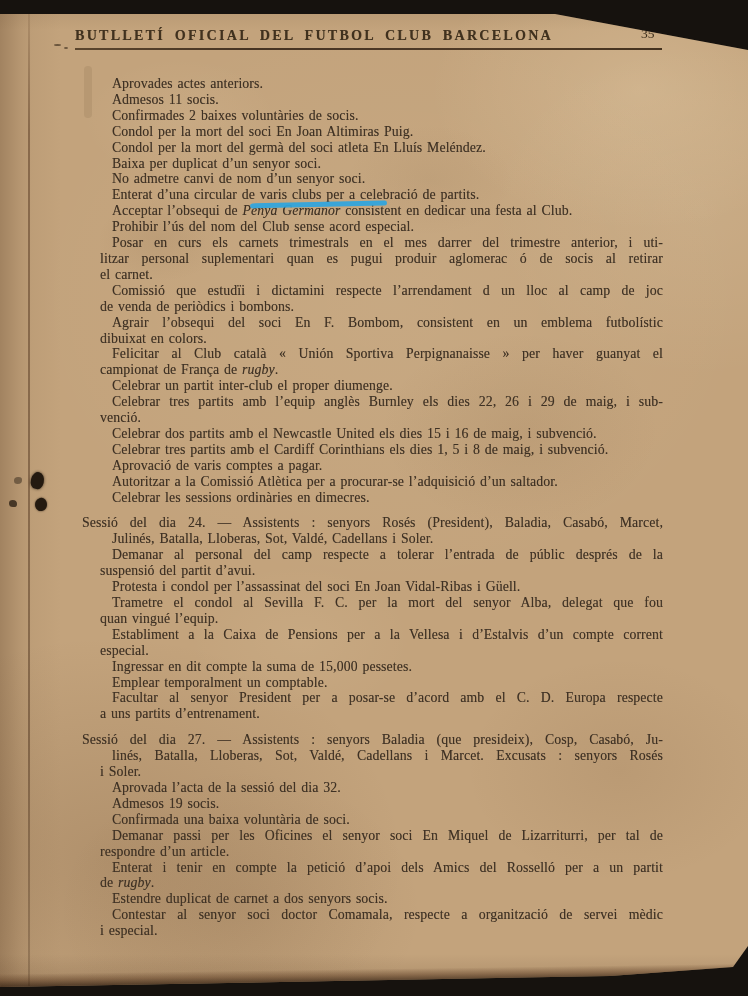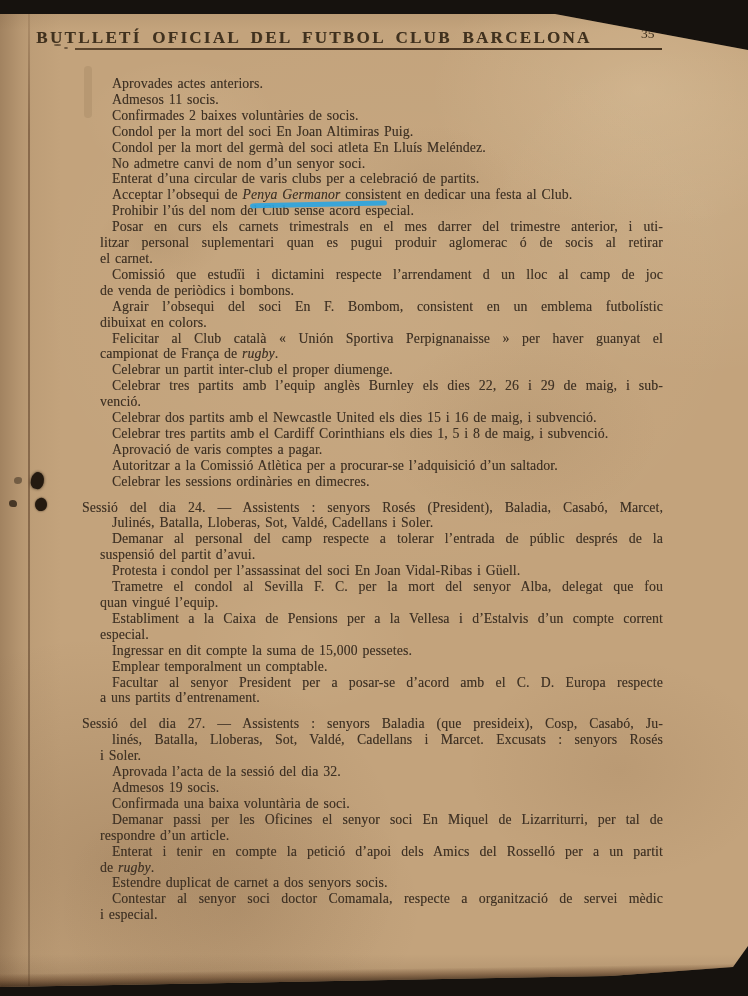--- a/index.html
+++ b/index.html
@@ -26,21 +26,21 @@
           radial-gradient(90px 60px at 160px 240px, rgba(90,60,32,.08), transparent 70%),
           radial-gradient(300px 240px at 700px 210px, rgba(255,244,214,.10), transparent 70%);}
   .crease{position:absolute;left:28px;top:14px;height:972px;width:2px;
           background:linear-gradient(180deg, rgba(90,60,36,.15), rgba(90,60,36,.52) 12%, rgba(72,46,26,.46) 75%, rgba(60,40,22,.25));}
   .streak{position:absolute;left:84px;top:66px;width:8px;height:52px;
           background:rgba(80,55,30,.10);border-radius:4px;}
   .bottom-shadow{position:absolute;left:0;top:974px;width:760px;height:16px;
           transform:rotate(-0.8deg);transform-origin:left center;
           background:linear-gradient(180deg, rgba(90,58,34,0), rgba(90,58,34,.45) 40%, rgba(40,24,12,.85));}
   .header-title{position:absolute;left:0;top:28px;width:628px;text-align:center;
-          font-weight:bold;font-size:17px;letter-spacing:2.3px;word-spacing:4px;
+          font-weight:bold;font-size:14px;letter-spacing:2.3px;word-spacing:4px;
           color:#40311e;text-shadow:.3px .3px .4px rgba(64,49,30,.45);}
   .page-number{position:absolute;left:641px;top:26px;font-size:13.5px;color:#3b2d1b;}
   .header-rule{position:absolute;left:75px;top:48px;width:587px;height:2px;
           background:linear-gradient(90deg,#5c462e,#463322 30%,#503b27 70%,#44321f);}
   .speck{position:absolute;background:rgba(60,45,28,.65);border-radius:50%;}
   .speck-a{left:54px;top:44px;width:7px;height:2px;}
   .speck-b{left:64px;top:47px;width:4px;height:2px;}
   .text-block{position:absolute;left:100px;top:76px;width:563px;
           font-size:13.7px;line-height:15.9px;color:#3e3124;
           word-spacing:1.2px;letter-spacing:.15px;
@@ -75,20 +75,21 @@
     <div class="header-rule"></div>
     <div class="speck speck-a"></div>
     <div class="speck speck-b"></div>
 
     <div class="text-block">
         <div class="tline ind-item"><span>Aprovades actes anteriors.</span></div>
         <div class="tline ind-item"><span>Admesos 11 socis.</span></div>
         <div class="tline ind-item"><span>Confirmades 2 baixes voluntàries de socis.</span></div>
         <div class="tline ind-item"><span>Condol per la mort del soci En Joan Altimiras Puig.</span></div>
         <div class="tline ind-item"><span>Condol per la mort del germà del soci atleta En Lluís Meléndez.</span></div>
+        <div class="tline ind-item"><span>Baixa per duplicat d’un senyor soci.</span></div>
         <div class="tline ind-item"><span>No admetre canvi de nom d’un senyor soci.</span></div>
         <div class="tline ind-item"><span>Enterat d’una circular de varis clubs per a celebració de partits.</span></div>
         <div class="tline ind-item"><span>Acceptar l’obsequi de </span><em>Penya Germanor</em><span> consistent en dedicar una festa al Club.</span></div>
         <div class="tline ind-item"><span>Prohibir l’ús del nom del Club sense acord especial.</span></div>
         <div class="tline ind-item just"><span>Posar en curs els carnets trimestrals en el mes darrer del trimestre anterior, i uti-</span></div>
         <div class="tline ind-cont just"><span>litzar personal suplementari quan es pugui produir aglomerac ó de socis al retirar</span></div>
         <div class="tline ind-cont"><span>el carnet.</span></div>
         <div class="tline ind-item just"><span>Comissió que estudïi i dictamini respecte l’arrendament d un lloc al camp de joc</span></div>
         <div class="tline ind-cont"><span>de venda de periòdics i bombons.</span></div>
         <div class="tline ind-item just"><span>Agrair l’obsequi del soci En F. Bombom, consistent en un emblema futbolístic</span></div>

